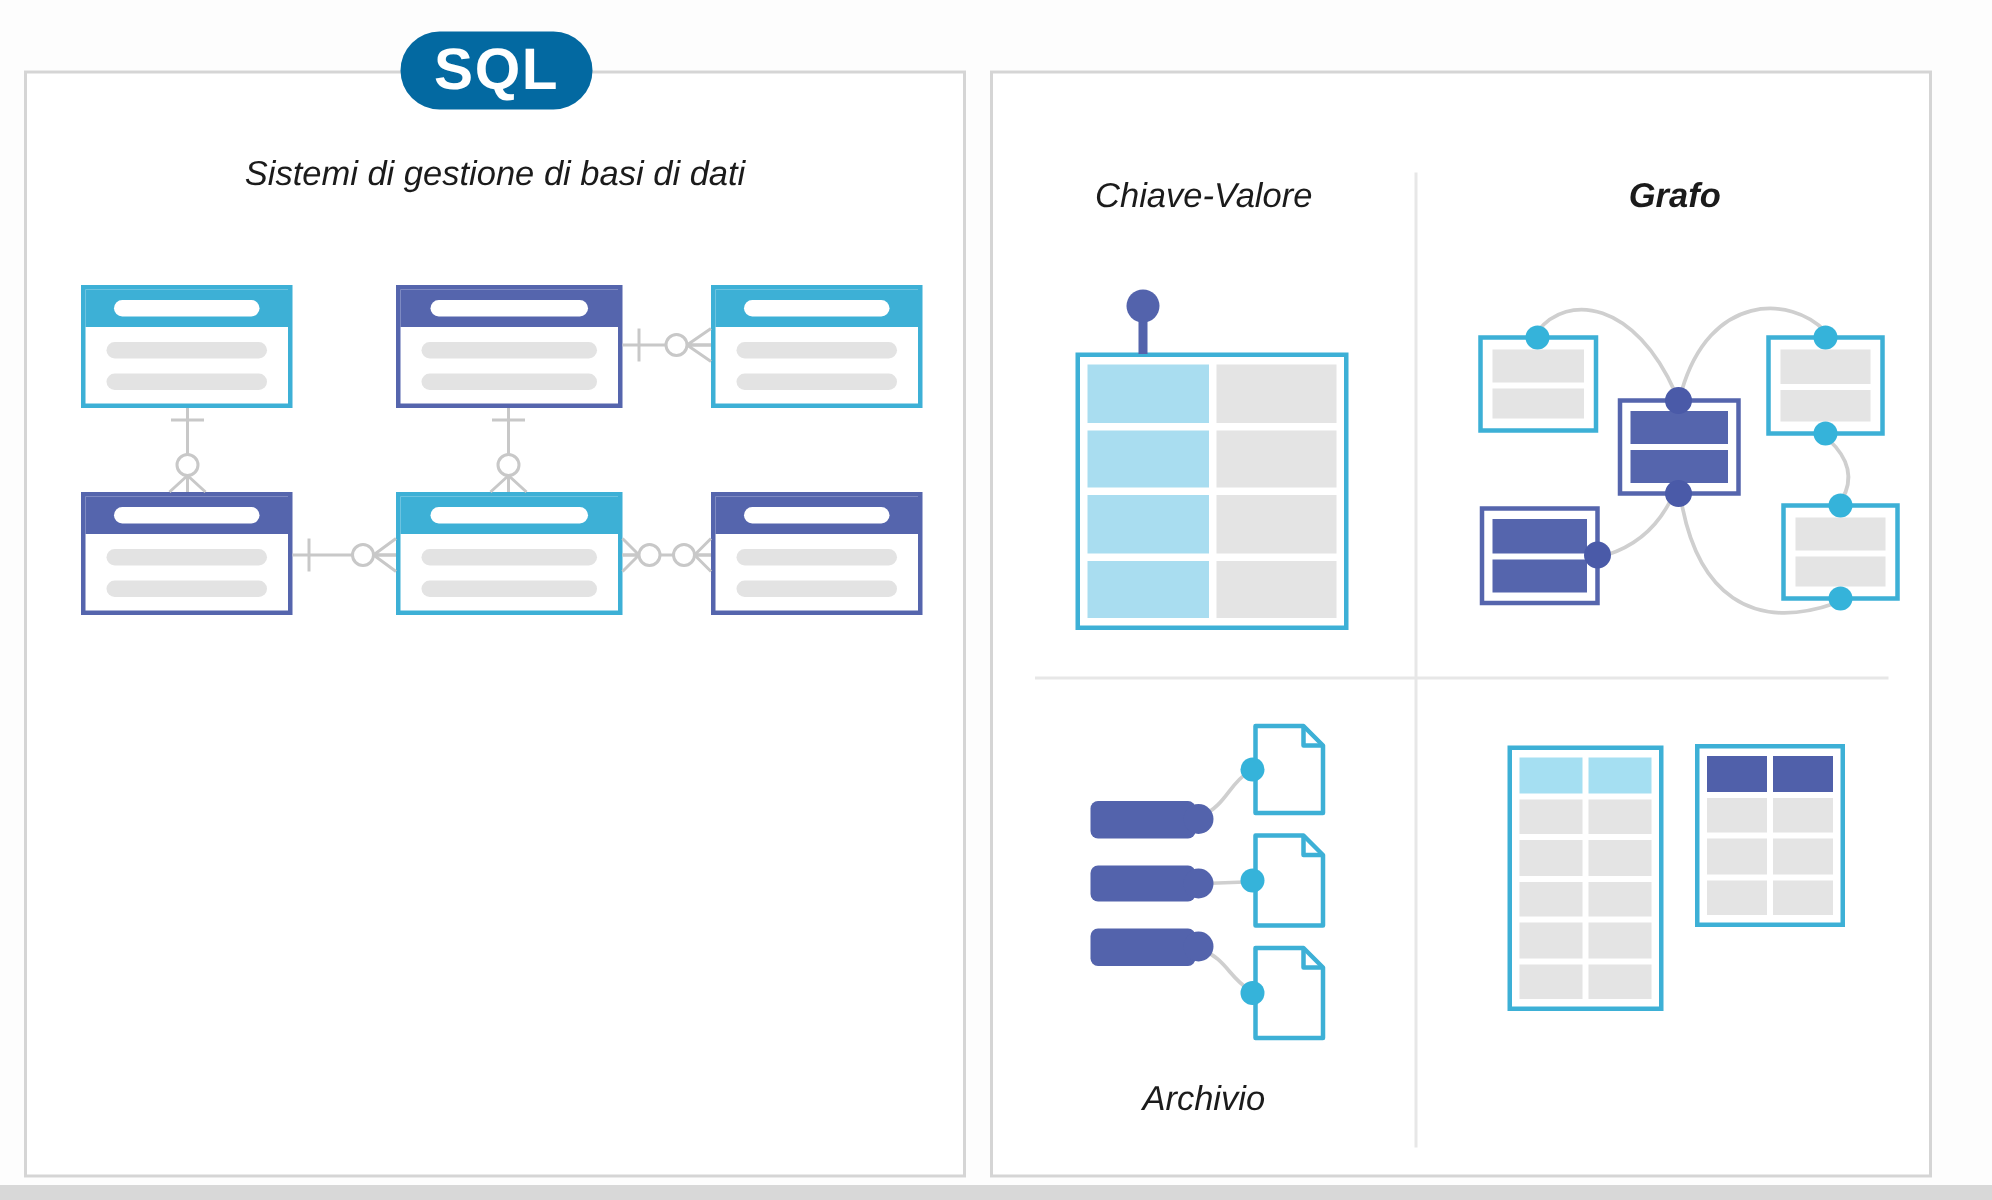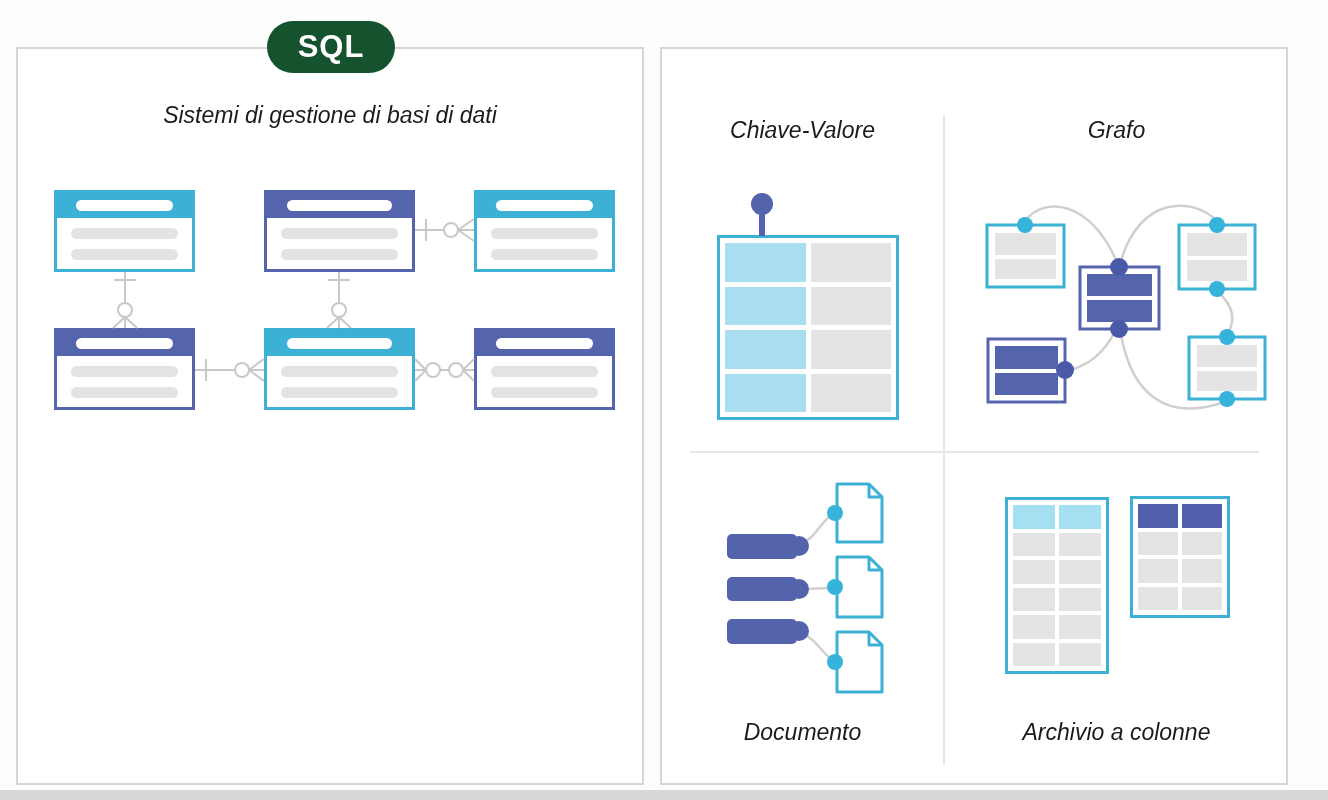--- a/index.html
+++ b/index.html
@@ -6,21 +6,21 @@
   html,body { width:1328px; height:800px; background:#fdfdfd; overflow:hidden;
               font-family:"Liberation Sans", sans-serif; }
   .stage { position:absolute; inset:0; }
 
   .panel { position:absolute; top:47px; width:628px; height:738px;
            background:#fff; border:2px solid #d5d5d5; }
   #sql-panel { left:16px; }
   #nosql-panel { left:660px; }
 
   .badge { position:absolute; top:21px; height:52px; border-radius:26px;
-           background:#14532d; color:#fff; font-weight:bold; font-size:31px;
+           background:#0369a1; color:#fff; font-weight:bold; font-size:39px;
            letter-spacing:1px; display:flex; align-items:center; justify-content:center;
            z-index:6; }
   #sql-badge { left:267px; width:128px; }
   #nosql-badge { left:895px; width:172px; }
 
   .sql-title { position:absolute; top:50px; left:0; width:100%; text-align:center;
                font-style:italic; font-size:23px; line-height:33px; color:#1b1b1b; }
   .sql-title span { display:block; }
 
   
@@ -37,21 +37,21 @@
   .er-table .fbar { height:11px; border-radius:6px; background:#e3e3e3; }
 
   .overlay { position:absolute; inset:0; width:100%; height:100%; pointer-events:none; }
 
   
   .div-v { position:absolute; left:281px; top:66px; width:2px; height:650px; background:#e7e7e7; }
   .div-h { position:absolute; left:28px; top:402px; width:569px; height:2px; background:#e7e7e7; }
   .quad-label { position:absolute; font-style:italic; font-size:23px; color:#1b1b1b;
                 text-align:center; }
   #lbl-kv  { left:0;   top:68px;  width:281px; }
-  #lbl-gr  { left:281px; top:68px;  width:347px; }
+  #lbl-gr  { left:281px; top:68px;  width:347px;font-weight:bold; }
   #lbl-doc { left:0;   top:670px; width:281px; }
   #lbl-col { left:281px; top:670px; width:347px; }
 
   
   .grid-table { position:absolute; background:#fff; border:3px solid #3db0d6;
                 padding:5px; display:grid; grid-template-columns:1fr 1fr; gap:5px; }
   #kv-table  { left:55px;  top:186px; width:182px; height:185px; grid-template-rows:repeat(4,1fr); }
   #col-left  { left:343px; top:448px; width:104px; height:177px; grid-template-rows:repeat(6,1fr); gap:4px; }
   #col-right { left:468px; top:447px; width:100px; height:122px; grid-template-rows:repeat(4,1fr); gap:4px; }
   .c-key  { background:#a9ddf0; }
@@ -163,22 +163,21 @@
       </g>
     </svg>
   </div>
 
   <div class="panel" id="nosql-panel">
     <div class="div-v"></div>
     <div class="div-h"></div>
 
     <div class="quad-label" id="lbl-kv">Chiave-Valore</div>
     <div class="quad-label" id="lbl-gr">Grafo</div>
-    <div class="quad-label" id="lbl-doc">Documento</div>
-    <div class="quad-label" id="lbl-col">Archivio a colonne</div>
+    <div class="quad-label" id="lbl-doc">Archivio</div>
 
     <div class="grid-table" id="kv-table">
       <div class="c-key"></div>
         <div class="c-val"></div>
       <div class="c-key"></div>
         <div class="c-val"></div>
       <div class="c-key"></div>
         <div class="c-val"></div>
       <div class="c-key"></div>
         <div class="c-val"></div>

